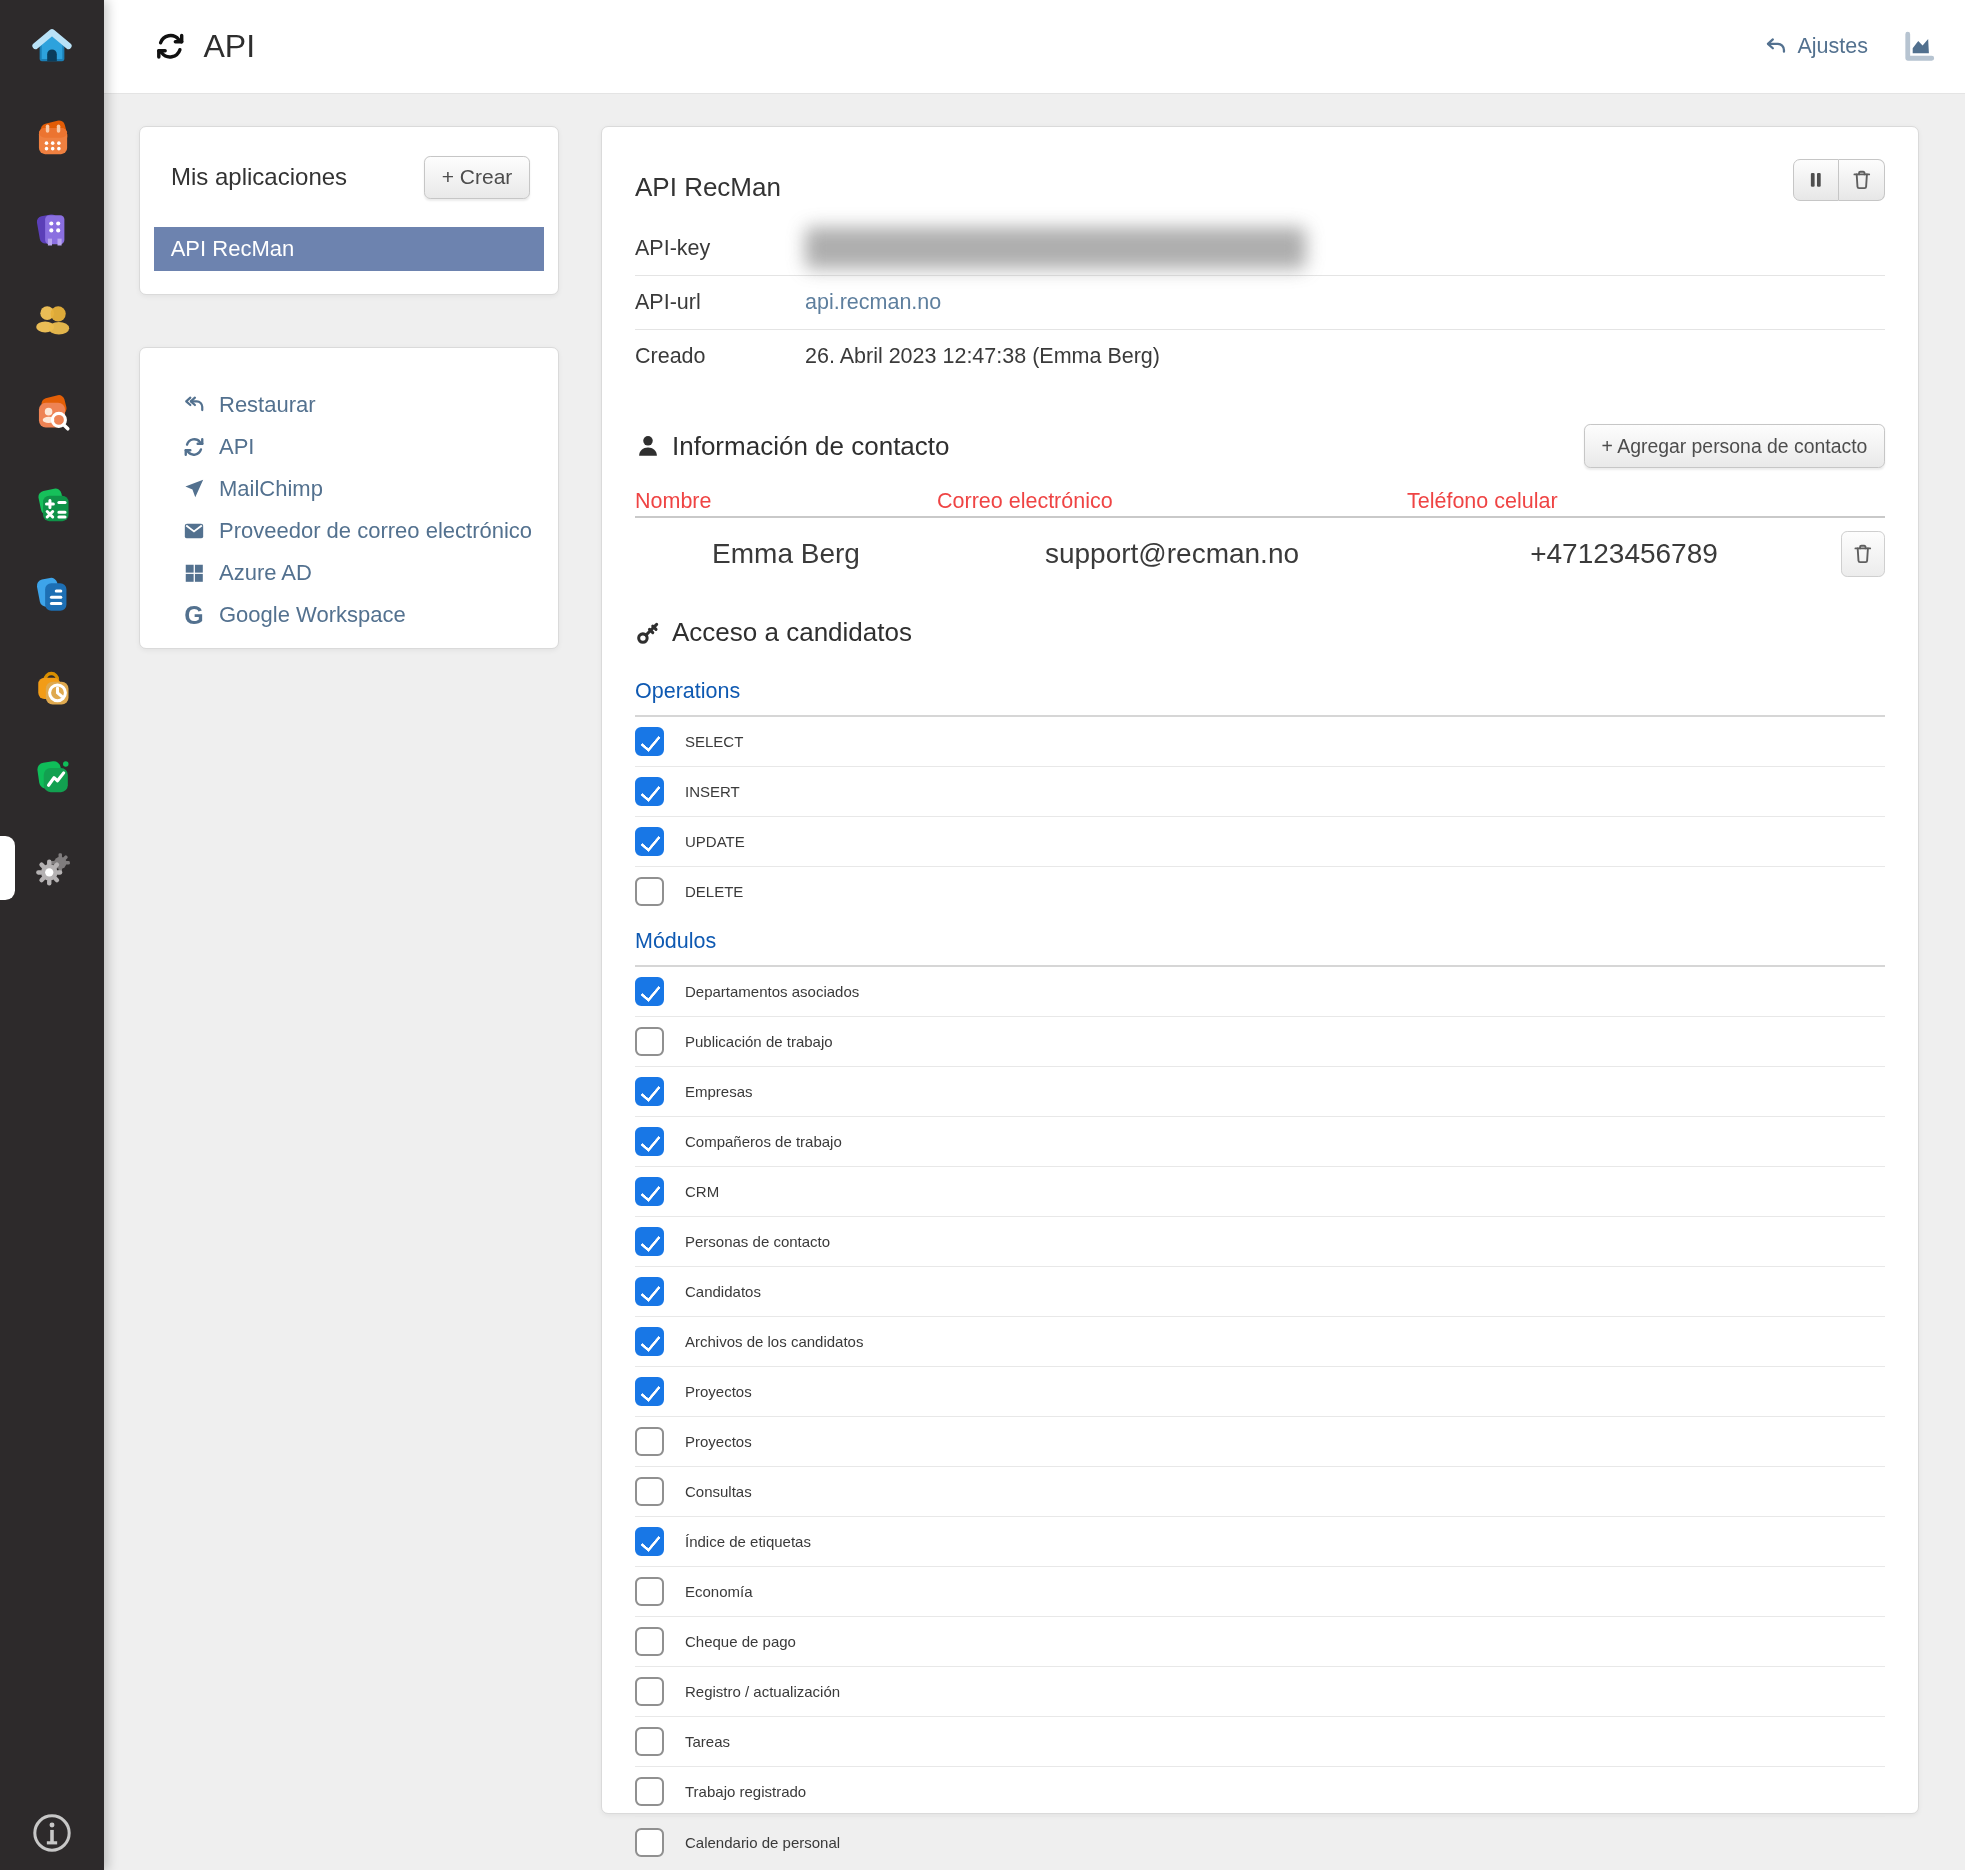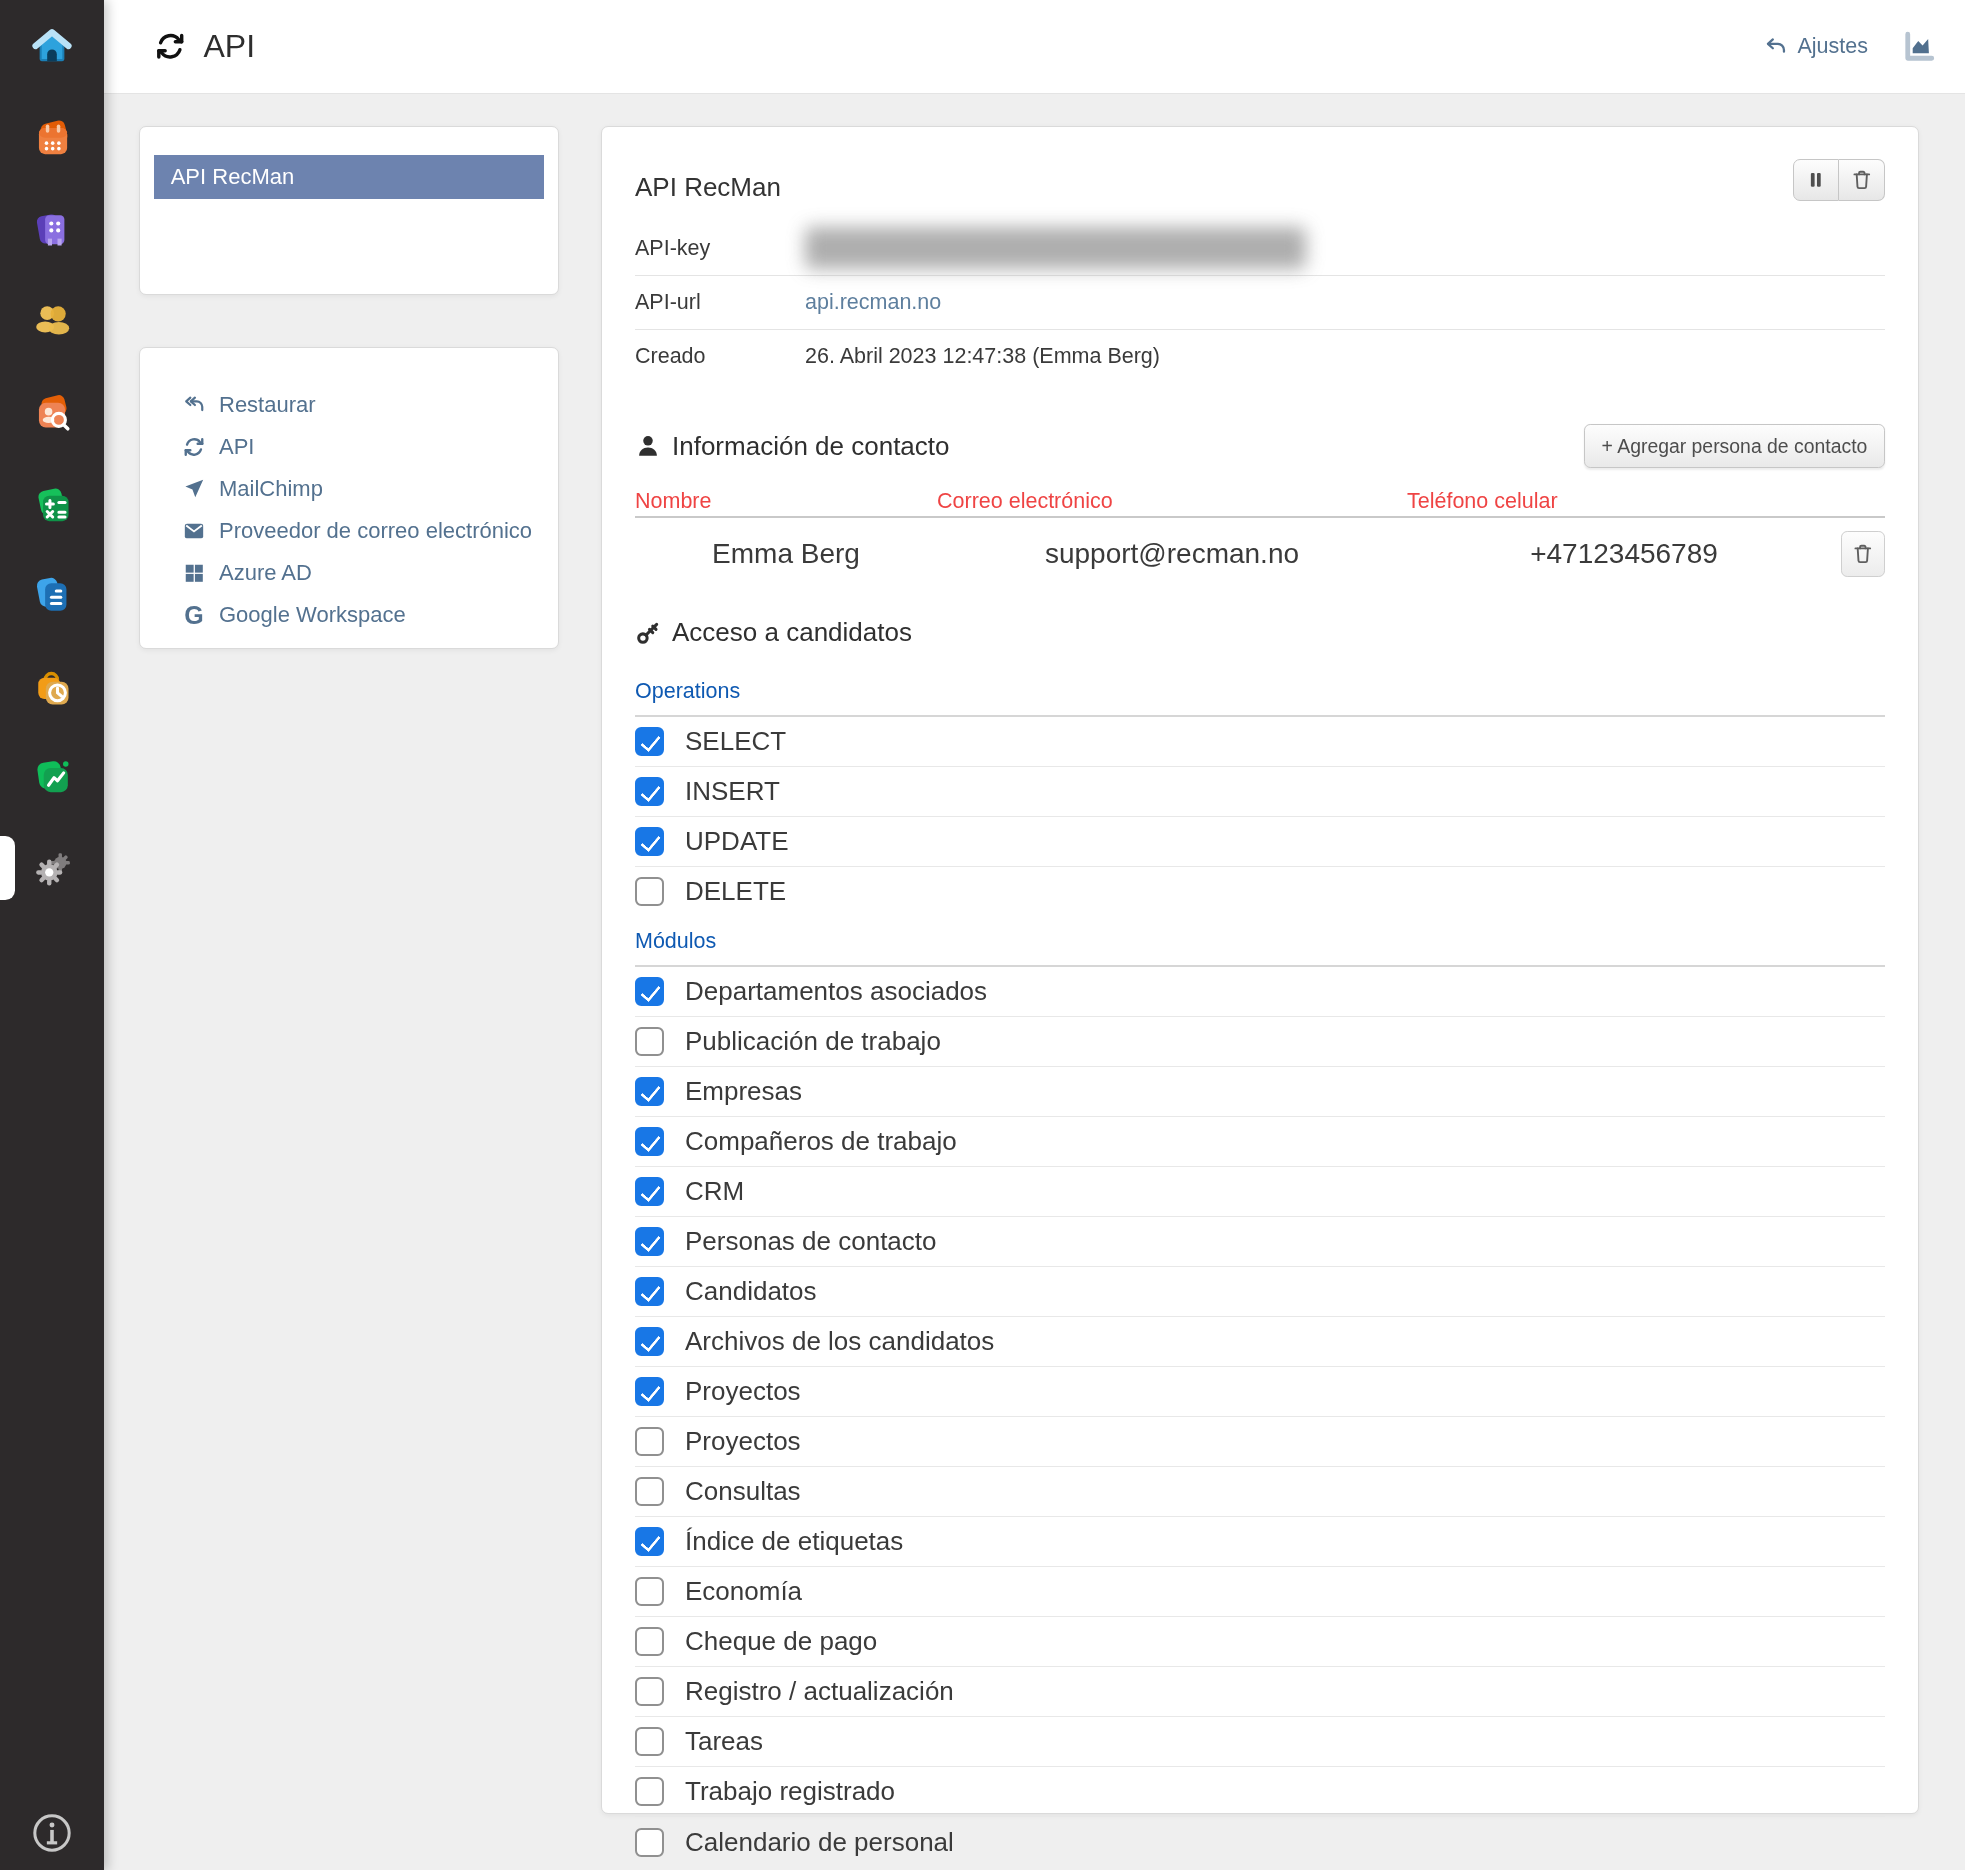--- a/index.html
+++ b/index.html
@@ -85,21 +85,21 @@
 
   .group-label { font-size:21.5px; color:#0e59b2; margin-top:30.5px; padding-bottom:11px;
                  border-bottom:2.1px solid #d6d6d6; }
   .check-row { display:flex; align-items:center; height:50px; border-bottom:1.4px solid #e8e8e8; }
   .check-row:last-child { border-bottom:none; }
   .cb { width:29px; height:29px; border:2.1px solid #909090; border-radius:6.2px; background:#fff;
         position:relative; cursor:pointer; flex:none; }
   .cb.checked { background:#1877e6; border-color:#1877e6; }
   .cb.checked::after { content:""; position:absolute; left:7.6px; top:2.8px; width:8.3px; height:16px;
         border-right:3.5px solid #fff; border-bottom:3.5px solid #fff; transform:rotate(40deg); border-radius:1.4px; }
-  .cb-label { margin-left:21px; font-size:26px; color:#3a3a3a; }
+  .cb-label { margin-left:21px; font-size:15px; color:#3a3a3a; }
   .mod-gap { margin-top:12.5px; }
 </style>
 </head>
 <body>
 
 <div class="screen">
 
   <div class="sidebar">
     <div class="active-pill"></div>
 
@@ -268,20 +268,24 @@
     </div>
     <div class="chart-btn">
       <svg viewBox="0 0 24 24">
           <path d="M4.5 3.5v16h16" stroke="#b7c4d1" stroke-width="3.2" fill="none" stroke-linecap="round" stroke-linejoin="round"></path>
           <path d="M7.8 16.2v-3.4l3.7-4.8 2.9 3 3.7-4.3.5 9.5z" fill="#51708e"></path>
         </svg>
     </div>
   </div>
 
   <div class="card apps-panel">
+    <div class="apps-head">
+      <span class="apps-title">Mis aplicaciones</span>
+      <button class="btn crear-btn">+ Crear</button>
+    </div>
     <div class="app-item">API RecMan</div>
   </div>
 
   <div class="card nav-panel">
     <div class="nav-item">
       <svg viewBox="0 0 24 24" fill="none" stroke="currentColor" stroke-width="2.4" stroke-linecap="round" stroke-linejoin="round">
           <path d="M8 12 3.5 8 8 4"></path>
           <path d="M13 12 8.5 8 13 4"></path>
           <path d="M9 8h6a6 6 0 0 1 6 6v3.5"></path>
         </svg>

